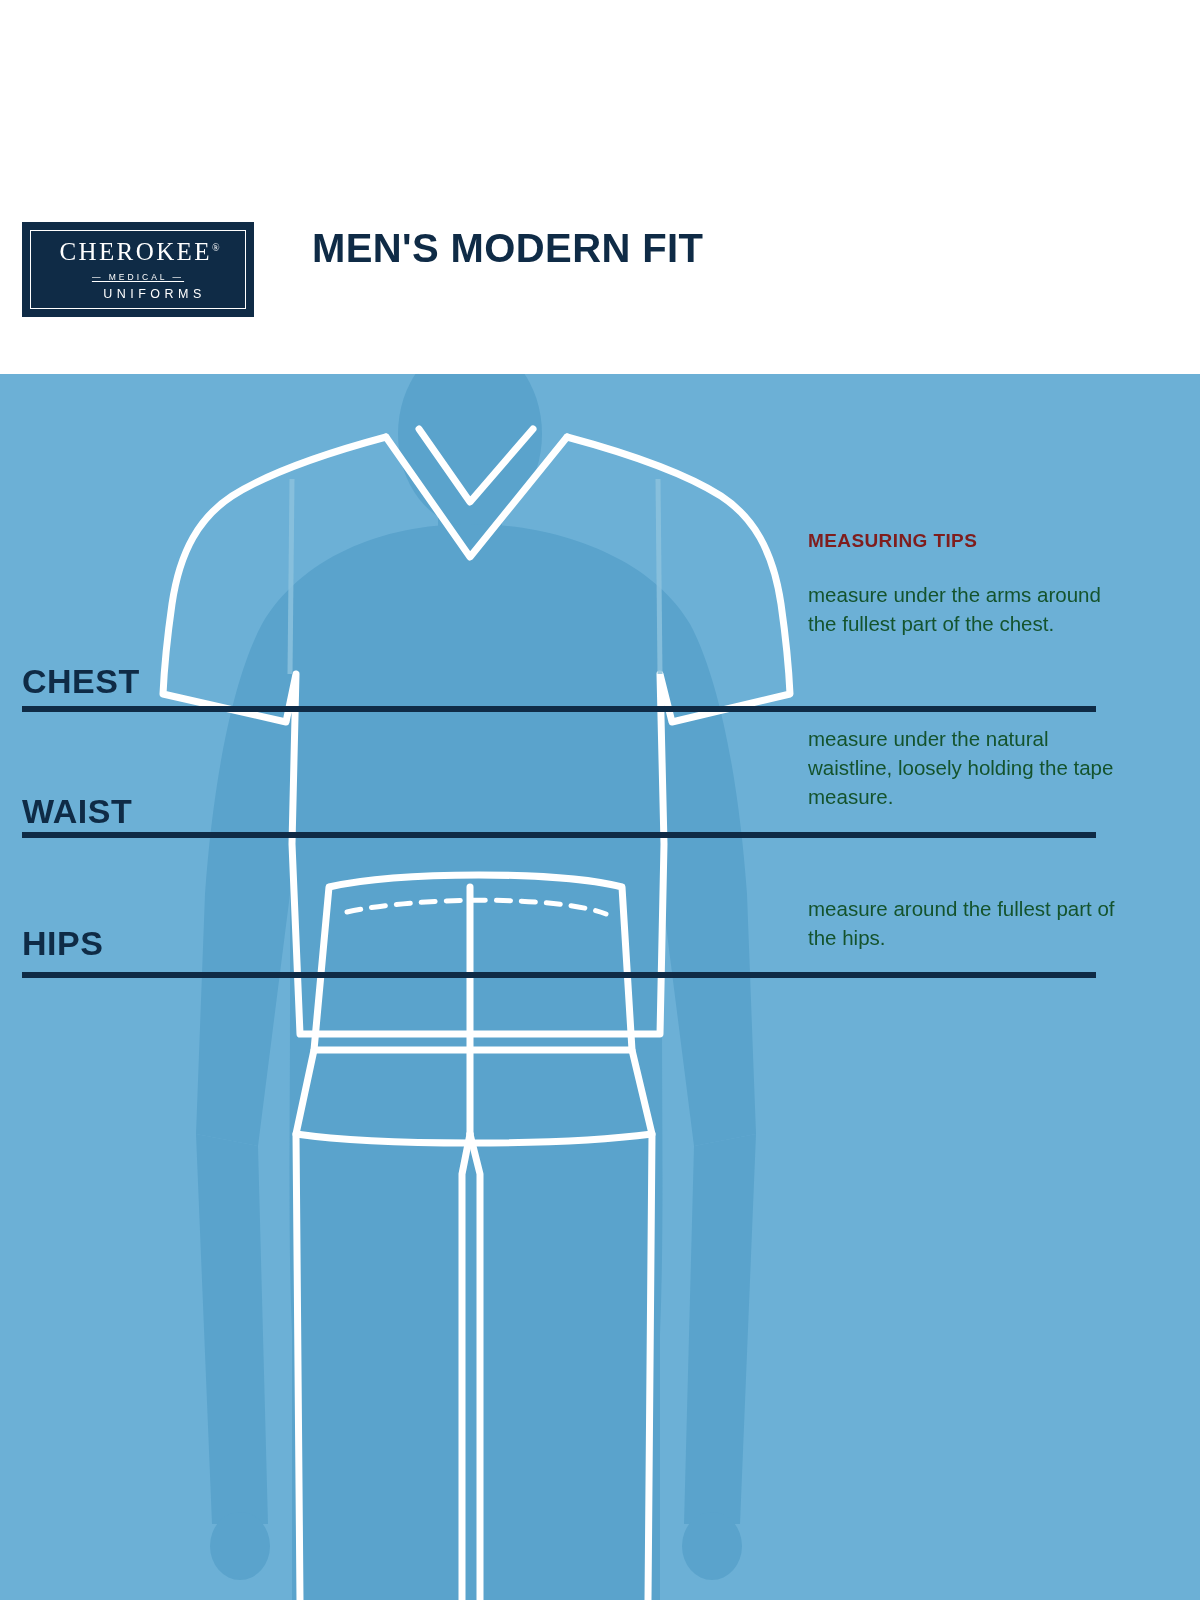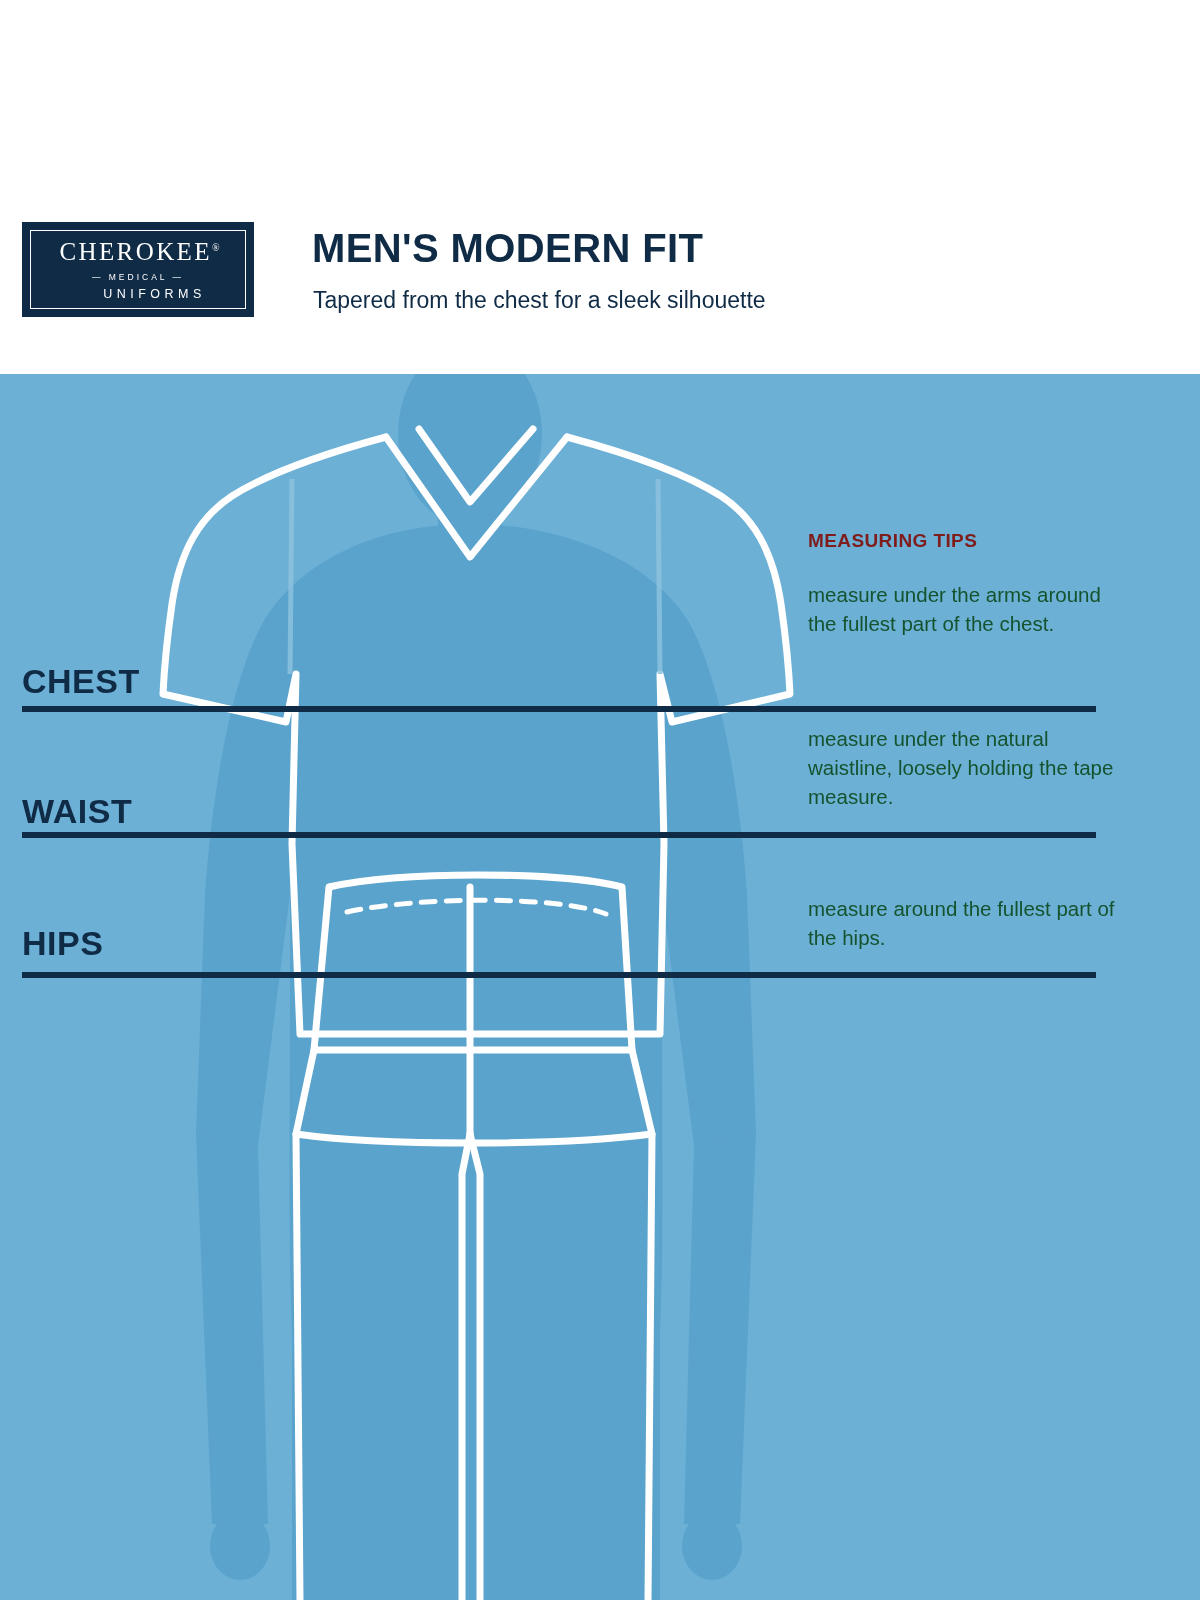--- a/index.html
+++ b/index.html
@@ -68,20 +68,21 @@
     vertical-align: super;
     letter-spacing: 0;
   }
   .logo-sub1 {
     color: #ffffff;
     font-family: "Liberation Sans", sans-serif;
     font-size: 8.5px;
     letter-spacing: 3px;
     margin-top: 8px;
     white-space: nowrap;
+    text-decoration: underline;
   }
   .logo-sub2 {
     color: #ffffff;
     font-family: "Liberation Sans", sans-serif;
     font-size: 12.5px;
     letter-spacing: 4.5px;
     margin-top: 5px;
     white-space: nowrap;
     padding-left: 33px;
   }
@@ -166,21 +167,20 @@
 
     <div class="logo-box">
       <div class="logo-inner">
         <div class="logo-main"><span>CHEROKEE</span><span class="reg">®</span></div>
         <div class="logo-sub1">— MEDICAL —</div>
         <div class="logo-sub2">UNIFORMS</div>
       </div>
     </div>
 
     <div class="title">MEN'S MODERN FIT</div>
-    <div class="subtitle">Tapered from the chest for a sleek silhouette</div>
   </div>
 
   <div class="panel">
 
     <svg class="figure-svg" width="1200" height="1226" viewBox="0 0 1200 1226">
       <g fill="#5aa3cc">
 
         <ellipse cx="470" cy="60" rx="72" ry="92"></ellipse>
 
         <rect x="438" y="130" width="64" height="50"></rect>

